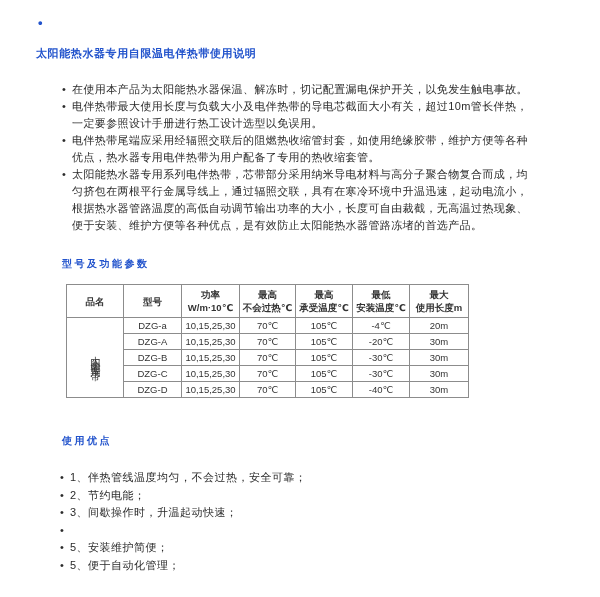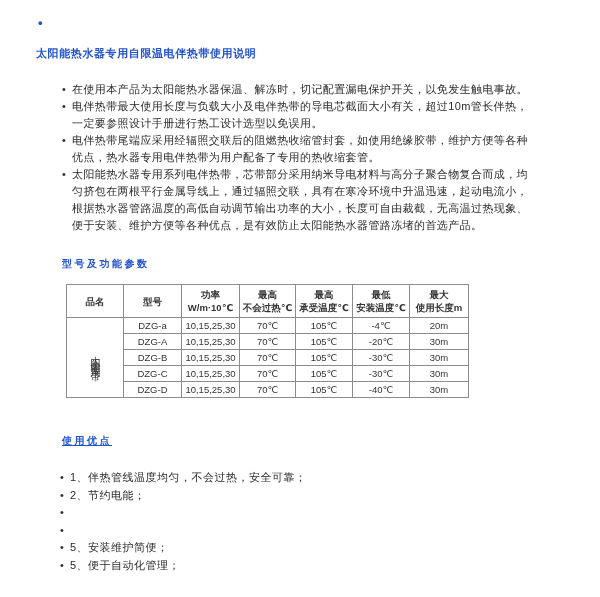--- a/index.html
+++ b/index.html
@@ -34,21 +34,21 @@
   .note{display:flex;font-size:11px;line-height:17px;letter-spacing:0.4px;}
   .note .bullet{flex:0 0 10px;color:var(--body-text);}
   .note .note-text{flex:1;}
 
   .section-heading{
     margin-left:62px;
     font-size:10px;font-weight:bold;letter-spacing:2.5px;
     color:var(--heading-blue);
   }
   .section-heading.specs{margin-top:23px;}
-  .section-heading.adv{margin-top:36px;text-decoration:underline;}
+  .section-heading.adv{margin-top:36px;}
 
   table.specs{
     margin:13px 0 0 66px;
     border-collapse:collapse;table-layout:fixed;width:402px;
     font-size:9.5px;color:#333;
   }
   table.specs th,table.specs td{
     border:1px solid var(--table-border);
     text-align:center;vertical-align:middle;padding:0;
   }
@@ -188,20 +188,21 @@
     <div class="adv-item">
       <span class="bullet">•</span>
       <span>1、伴热管线温度均匀，不会过热，安全可靠；</span>
     </div>
     <div class="adv-item">
       <span class="bullet">•</span>
       <span>2、节约电能；</span>
     </div>
     <div class="adv-item">
       <span class="bullet">•</span>
+      <span>3、间歇操作时，升温起动快速；</span>
     </div>
     <div class="adv-item">
       <span class="bullet">•</span>
     </div>
     <div class="adv-item">
       <span class="bullet">•</span>
       <span>5、安装维护简便；</span>
     </div>
     <div class="adv-item">
       <span class="bullet">•</span>

